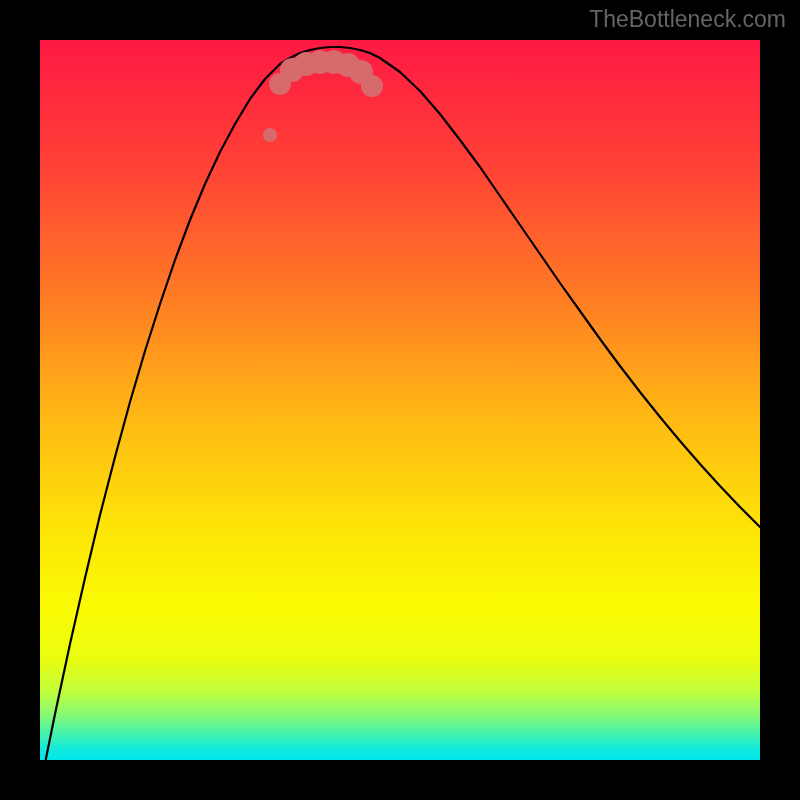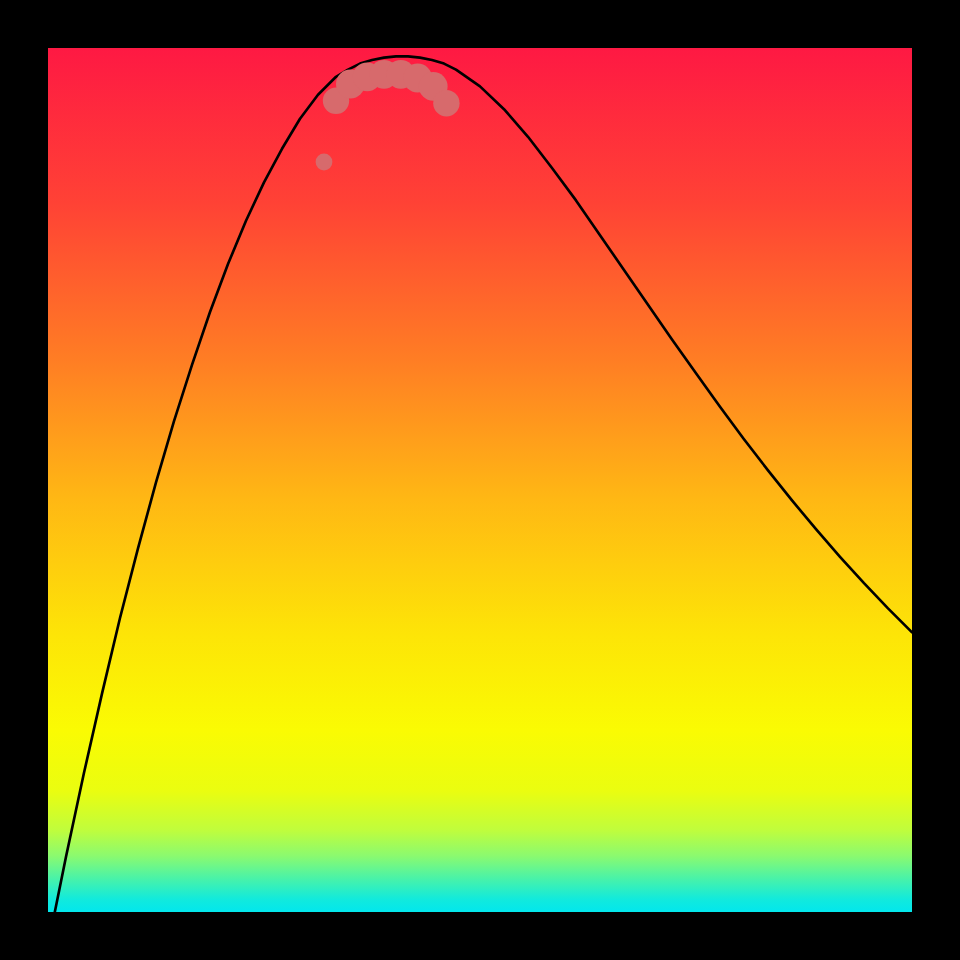--- a/index.html
+++ b/index.html
@@ -84,13 +84,14 @@
           <circle cx="252" cy="30" r="12" fill="#d76a6c"></circle>
           <circle cx="266" cy="24" r="12" fill="#d76a6c"></circle>
           <circle cx="280" cy="22" r="12" fill="#d76a6c"></circle>
           <circle cx="294" cy="22" r="12" fill="#d76a6c"></circle>
           <circle cx="308" cy="25" r="12" fill="#d76a6c"></circle>
           <circle cx="321" cy="32" r="12" fill="#d76a6c"></circle>
           <circle cx="332" cy="46" r="11" fill="#d76a6c"></circle>
         </g>
     </svg>
   </div>
+  <div class="watermark">TheBottleneck.com</div>
 </div>
 
 </body></html>

